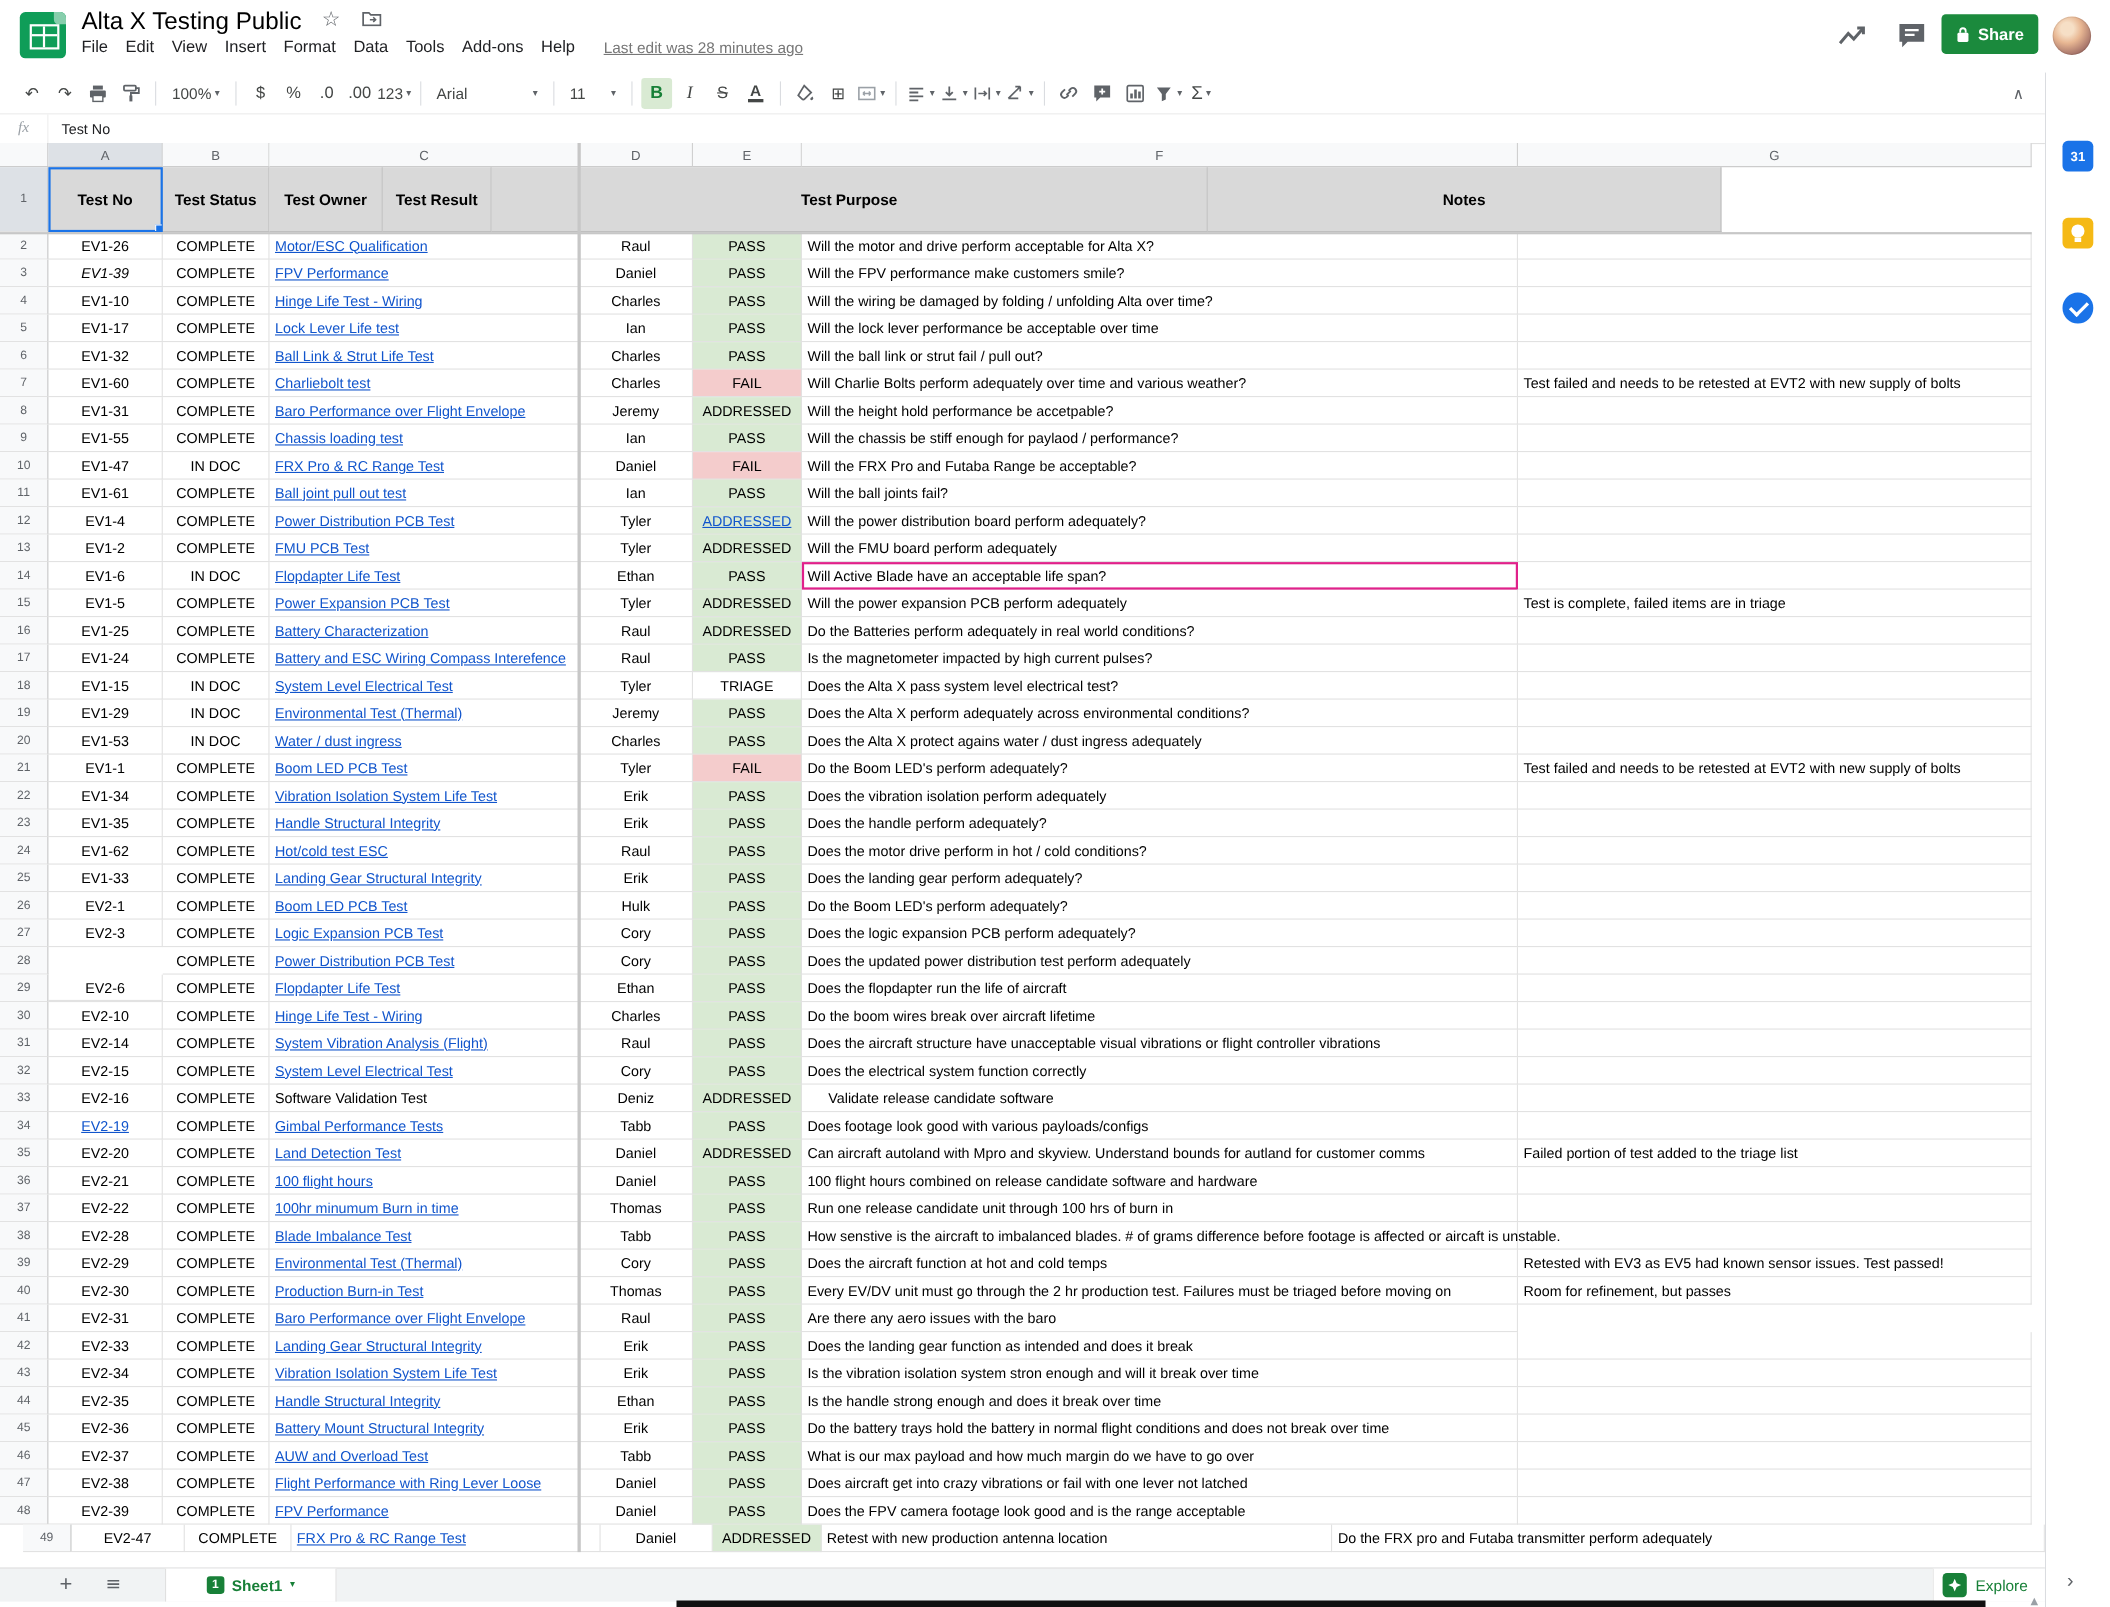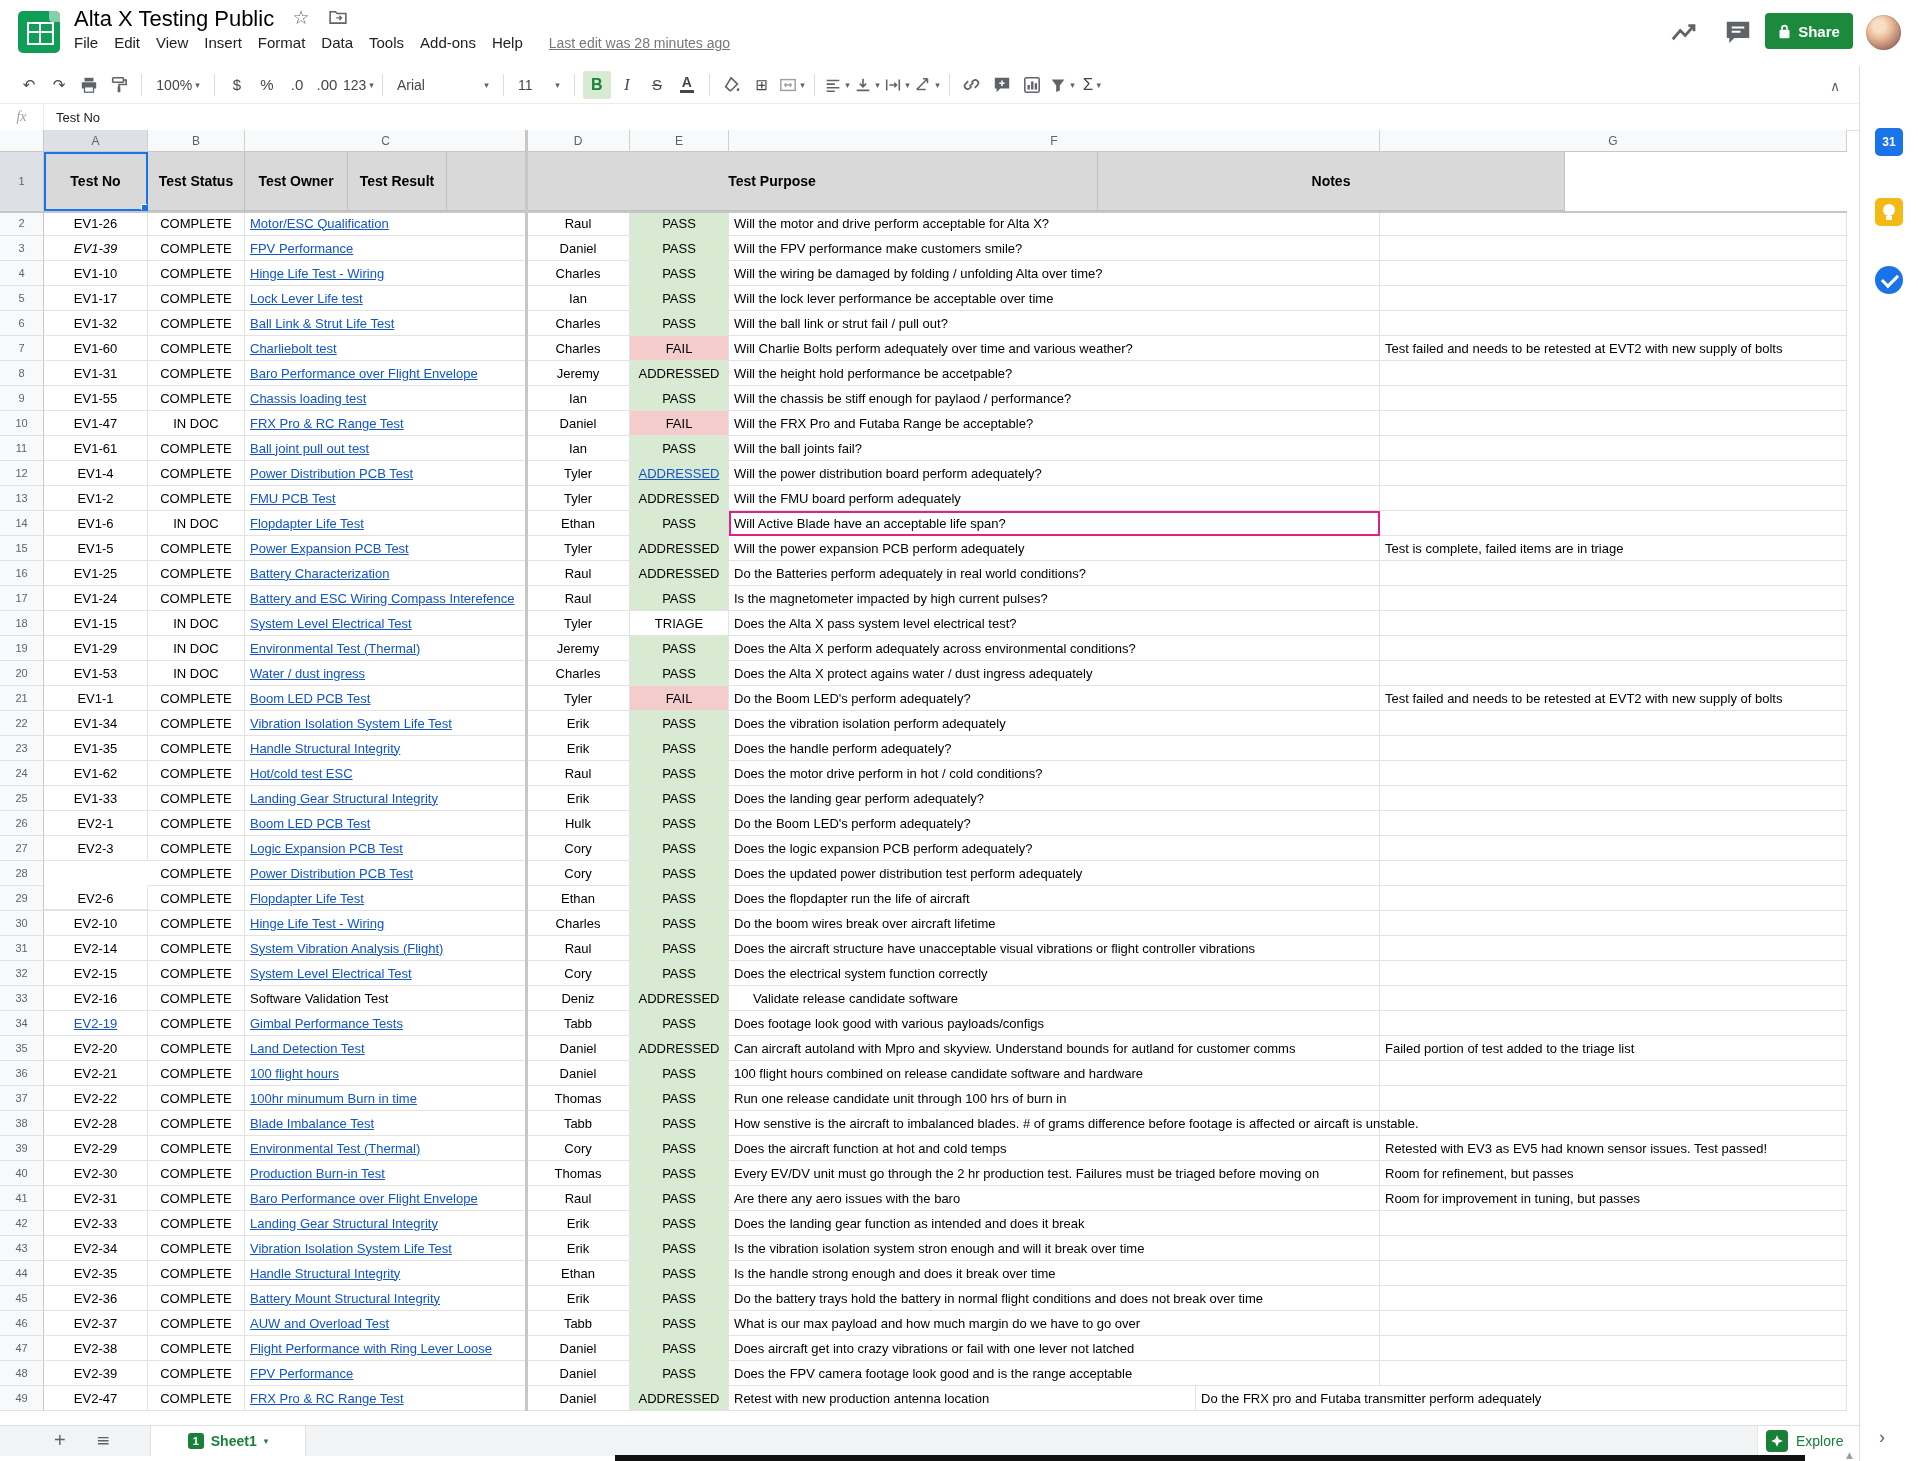--- a/index.html
+++ b/index.html
@@ -786,21 +786,20 @@
         <div class="row" style="height: 25px;">
           <div class="gut">41</div>
           <div class="cell center" style="width: 104px;">EV2-31</div>
           <div class="cell center" style="width: 97px;">COMPLETE</div>
           <div class="cell" style="width: 282px;">
             <a class="cl">Baro Performance over Flight Envelope</a>
           </div>
           <div class="cell center" style="width: 103px;">Raul</div>
           <div class="cell center res-pass" style="width: 99px;">PASS</div>
           <div class="cell purpose" style="width: 651px;">Are there any aero issues with the baro</div>
-          <div class="cell" style="width: 467px;">Room for improvement in tuning, but passes</div>
         </div>
         <div class="row" style="height: 25px;">
           <div class="gut">42</div>
           <div class="cell center" style="width: 104px;">EV2-33</div>
           <div class="cell center" style="width: 97px;">COMPLETE</div>
           <div class="cell" style="width: 282px;">
             <a class="cl">Landing Gear Structural Integrity</a>
           </div>
           <div class="cell center" style="width: 103px;">Erik</div>
           <div class="cell center res-pass" style="width: 99px;">PASS</div>
@@ -872,21 +871,21 @@
           <div class="cell center" style="width: 104px;">EV2-39</div>
           <div class="cell center" style="width: 97px;">COMPLETE</div>
           <div class="cell" style="width: 282px;">
             <a class="cl">FPV Performance</a>
           </div>
           <div class="cell center" style="width: 103px;">Daniel</div>
           <div class="cell center res-pass" style="width: 99px;">PASS</div>
           <div class="cell purpose" style="width: 651px;">Does the FPV camera footage look good and is the range acceptable</div>
           <div class="cell" style="width: 467px;"></div>
         </div>
-        <div class="row" style="height: 25px;">
+        <div class="row" style="height: 25px; margin-left: 21px;">
           <div class="gut">49</div>
           <div class="cell center" style="width: 104px;">EV2-47</div>
           <div class="cell center" style="width: 97px;">COMPLETE</div>
           <div class="cell" style="width: 282px;">
             <a class="cl">FRX Pro &amp; RC Range Test</a>
           </div>
           <div class="cell center" style="width: 103px;">Daniel</div>
           <div class="cell center res-pass" style="width: 99px;">ADDRESSED</div>
           <div class="cell" style="width: 467px;">Retest with new production antenna location</div>
           <div class="cell purpose" style="width: 651px;">Do the FRX pro and Futaba transmitter perform adequately</div>

